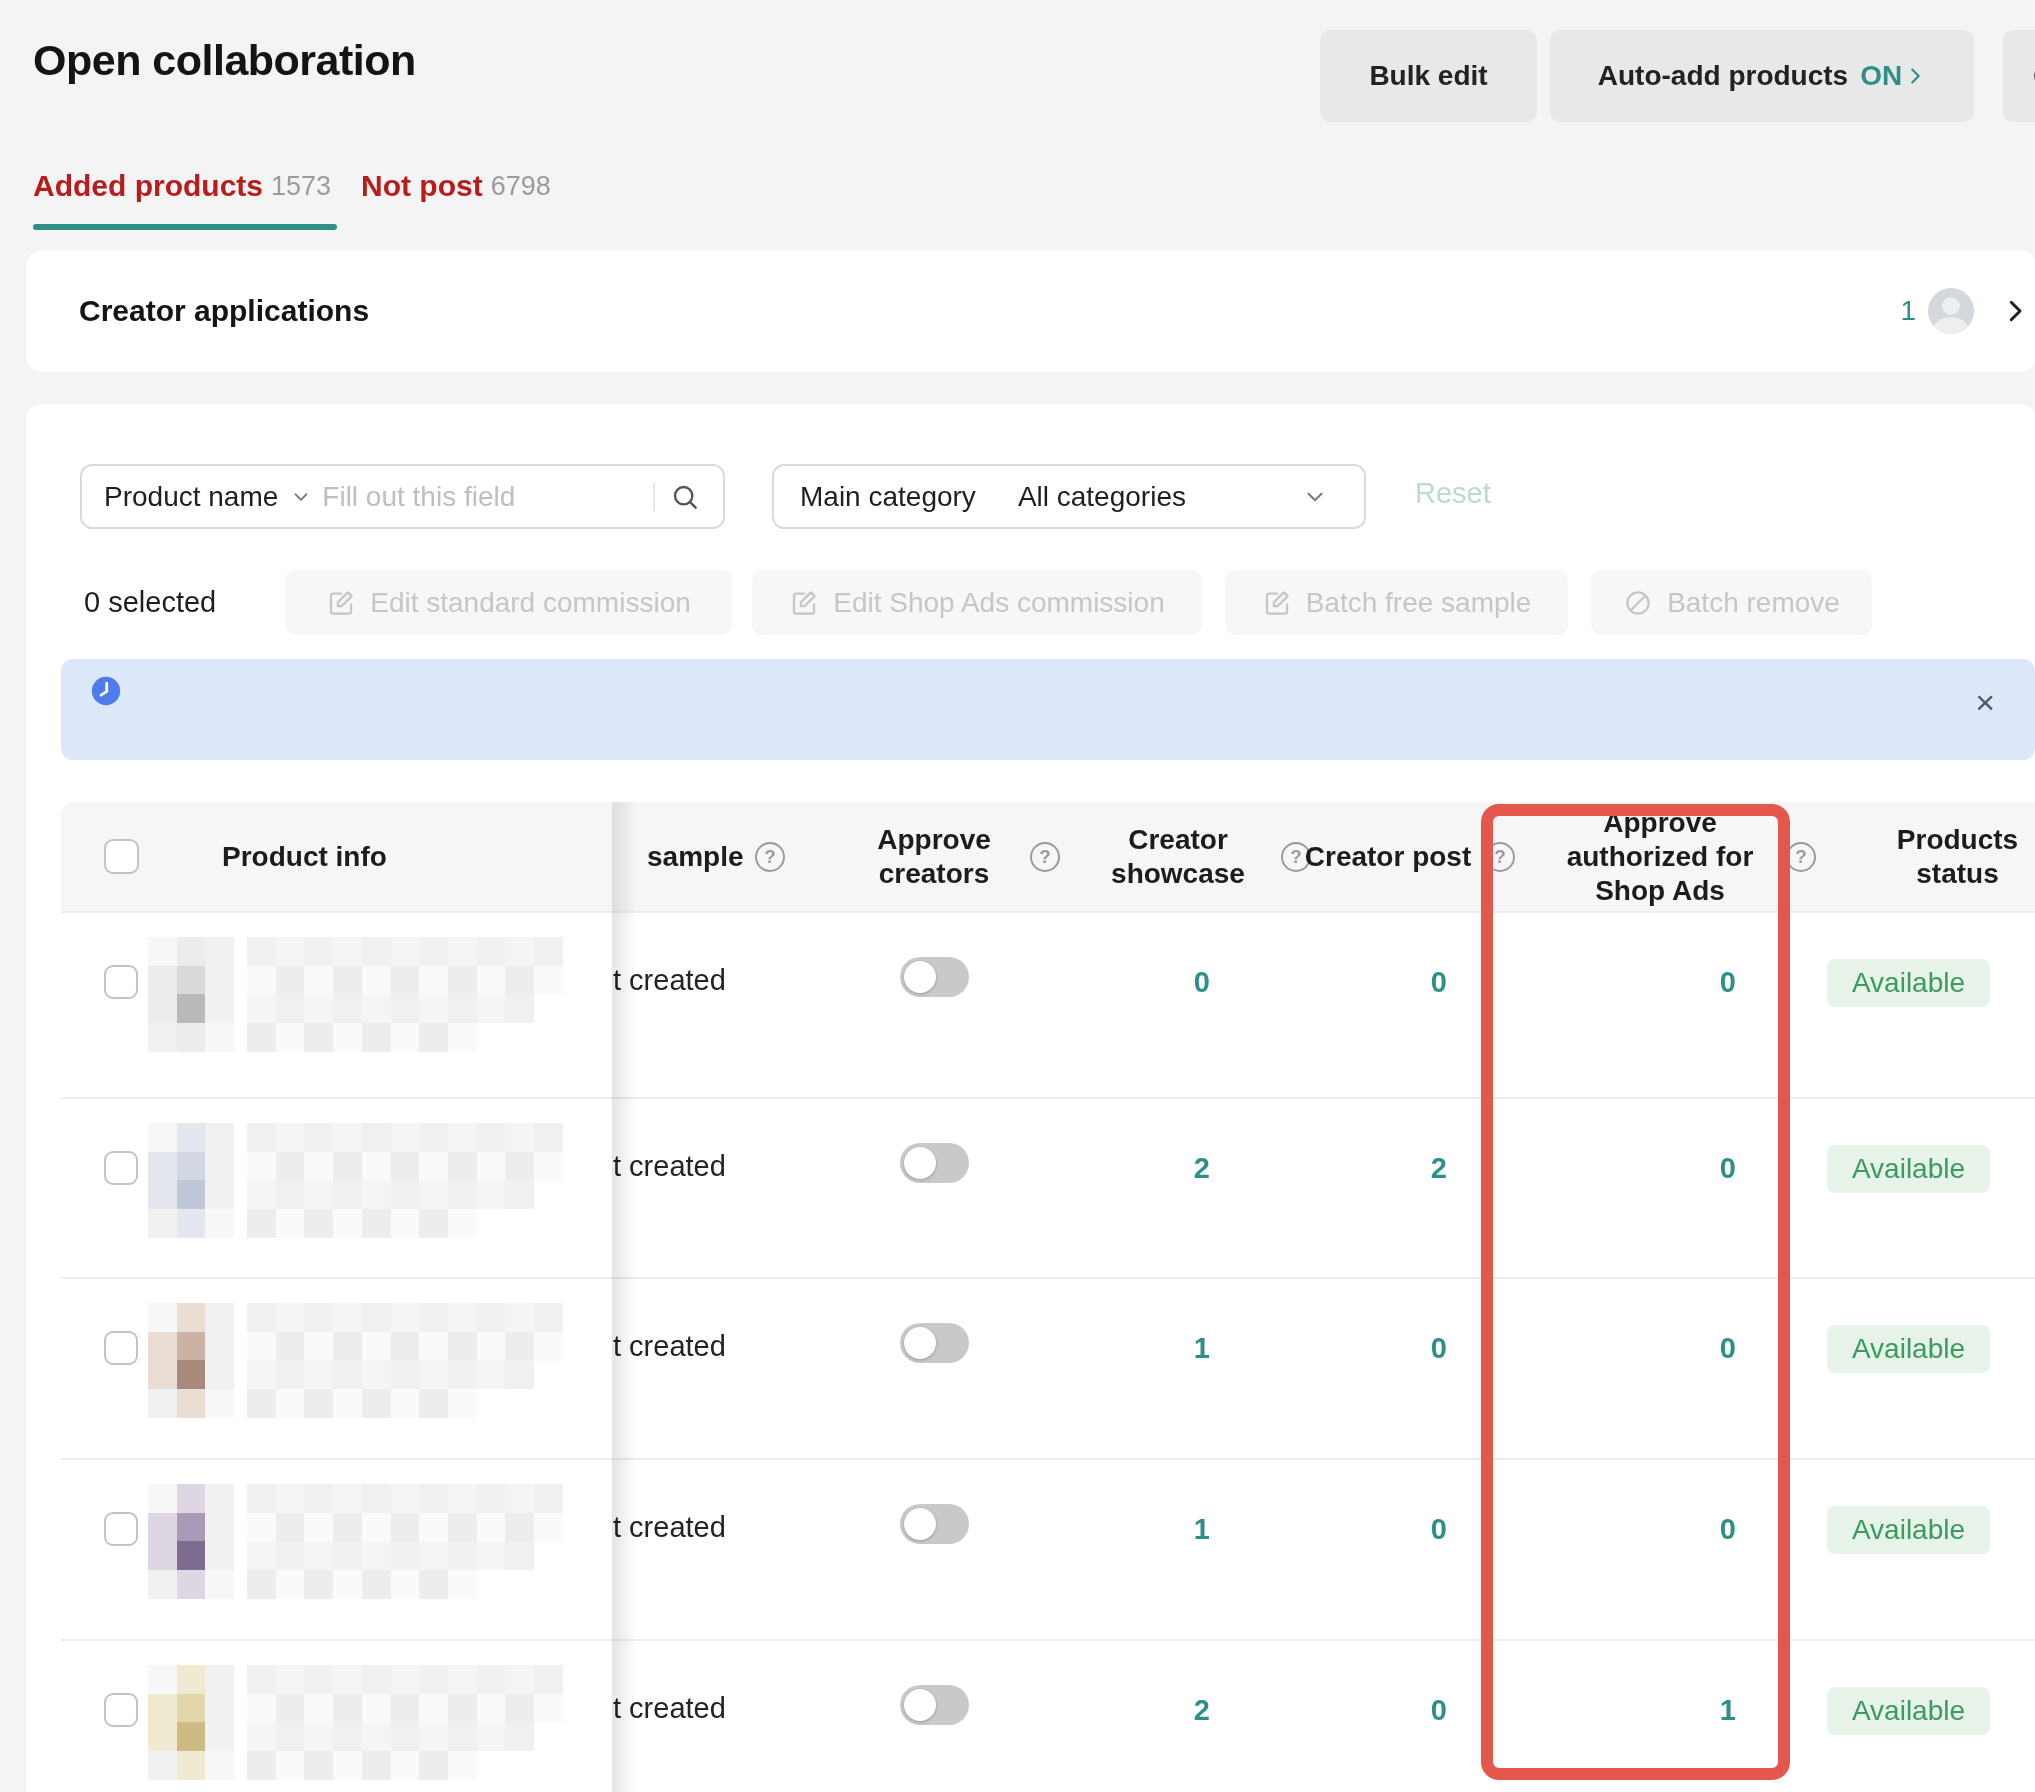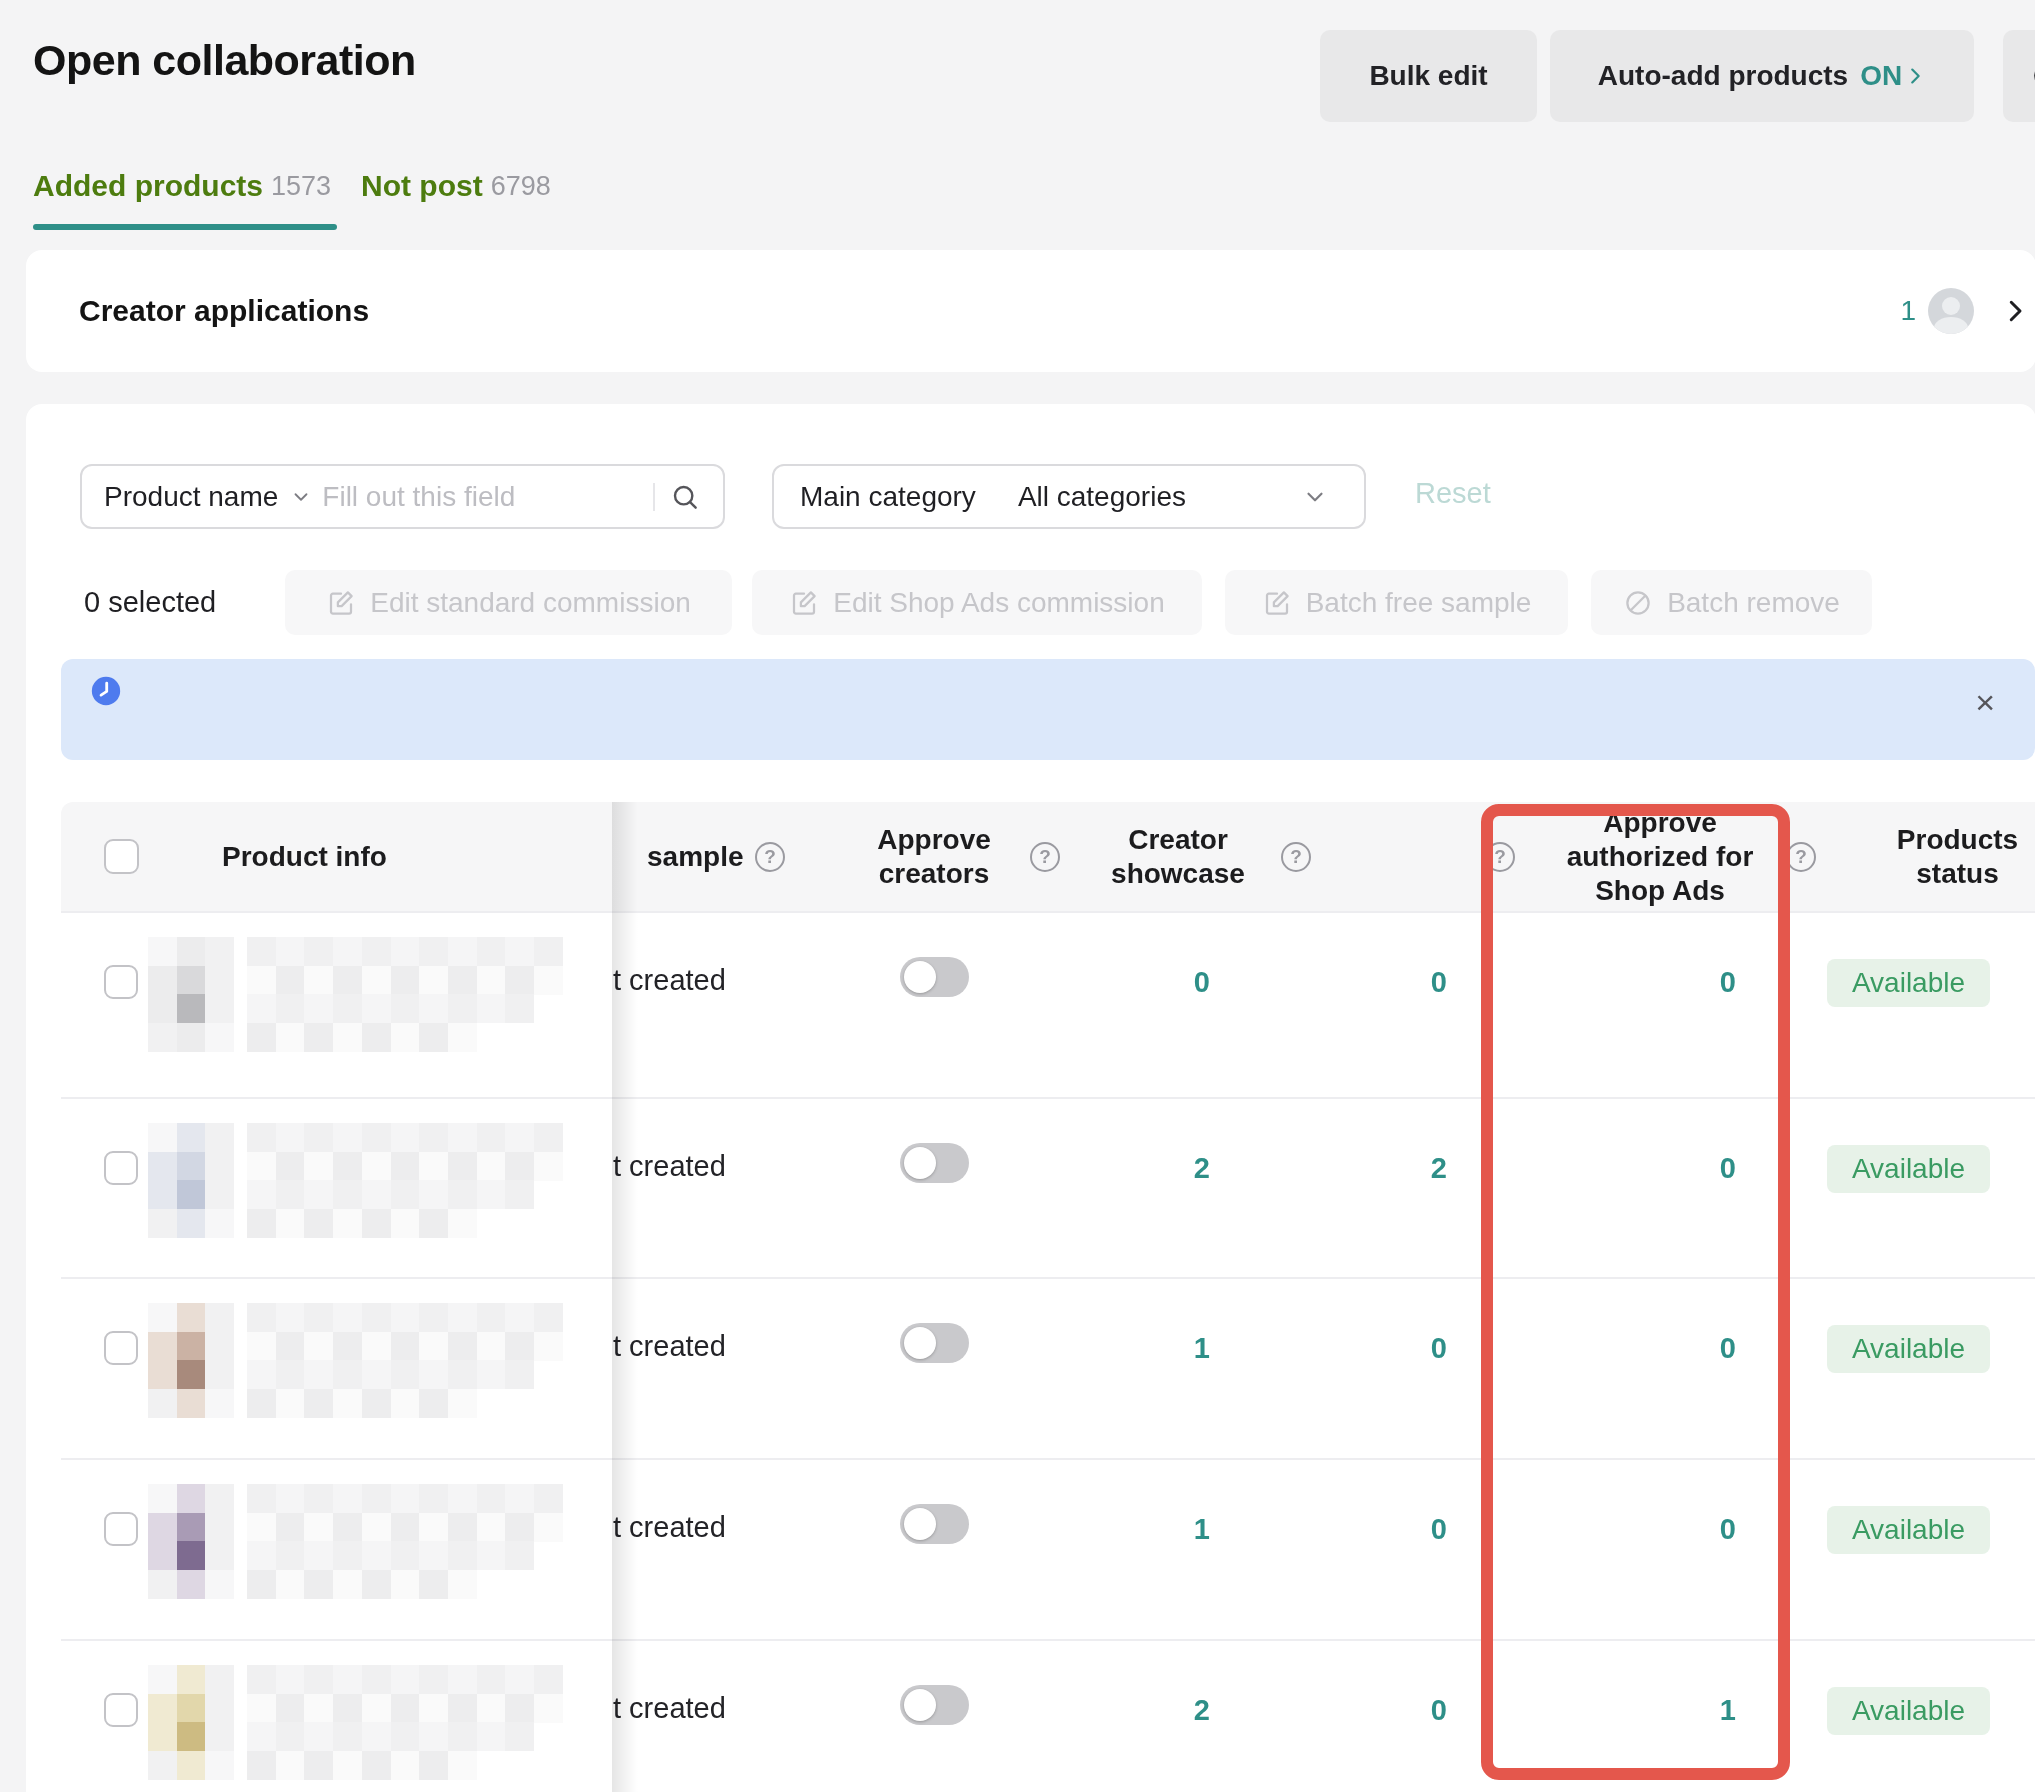--- a/index.html
+++ b/index.html
@@ -16,21 +16,21 @@
   .top-btn{position:absolute;top:10px;height:92px;background:#e8e8e9;border-radius:10px;
     display:flex;align-items:center;justify-content:center;font-size:28px;font-weight:600;color:#222226;gap:12px;cursor:pointer;}
   .btn-bulk{left:1320px;width:217px;}
   .btn-auto{left:1550px;width:424px;}
   .btn-partial{left:2003px;width:158px;justify-content:flex-start;padding-left:30px;}
   .on-state{color:var(--teal);font-weight:700;display:flex;align-items:center;gap:2px;}
   .icon-svg{display:block;}
 
   
   .tab{position:absolute;top:149px;display:flex;align-items:flex-start;gap:8px;cursor:pointer;}
-  .tab-label{font-size:30px;font-weight:700;color:#4d7c0f;}
+  .tab-label{font-size:30px;font-weight:700;color:#b91c1c;}
   .tab-count{font-size:27px;color:#9a9aa0;margin-top:2px;}
   .tab1{left:33px;} .tab2{left:361px;}
   .tab-underline{position:absolute;left:33px;top:204px;width:304px;height:6px;background:var(--teal);border-radius:3px;}
 
   
   .creator-card{position:absolute;left:26px;top:230px;width:2010px;height:122px;background:#fff;border-radius:16px;}
   .creator-title{position:absolute;left:53px;top:0;height:122px;display:flex;align-items:center;font-size:30px;font-weight:700;color:#141414;}
   .creator-right{position:absolute;right:4px;top:0;height:122px;display:flex;align-items:center;gap:12px;}
   .creator-count{color:var(--teal);font-size:28px;}
   .creator-msg{font-size:28px;color:#26262a;margin-right:14px;}
@@ -215,20 +215,21 @@
 
   <div class="thead">
     <div class="checkbox hd-check"></div>
     <div class="hcell h-product">Product info</div>
     <div class="hcell h-sample">sample</div>
     <div class="qicon q-sample"></div>
     <div class="hcell h-approve">Approve creators</div>
     <div class="qicon q-approve"></div>
     <div class="hcell h-showcase">Creator showcase</div>
     <div class="qicon q-showcase"></div>
+    <div class="hcell h-post">Creator post</div>
     <div class="qicon q-post"></div>
     <div class="hcell h-videos">Approve authorized for Shop Ads</div>
     <div class="qicon q-videos"></div>
     <div class="hcell h-status">Products status</div>
   </div>
 
   <div id="rows-host">
       <div class="trow" style="top: 891px; height: 186px;">
     <div class="checkbox"></div>
     <div class="mosaic">

